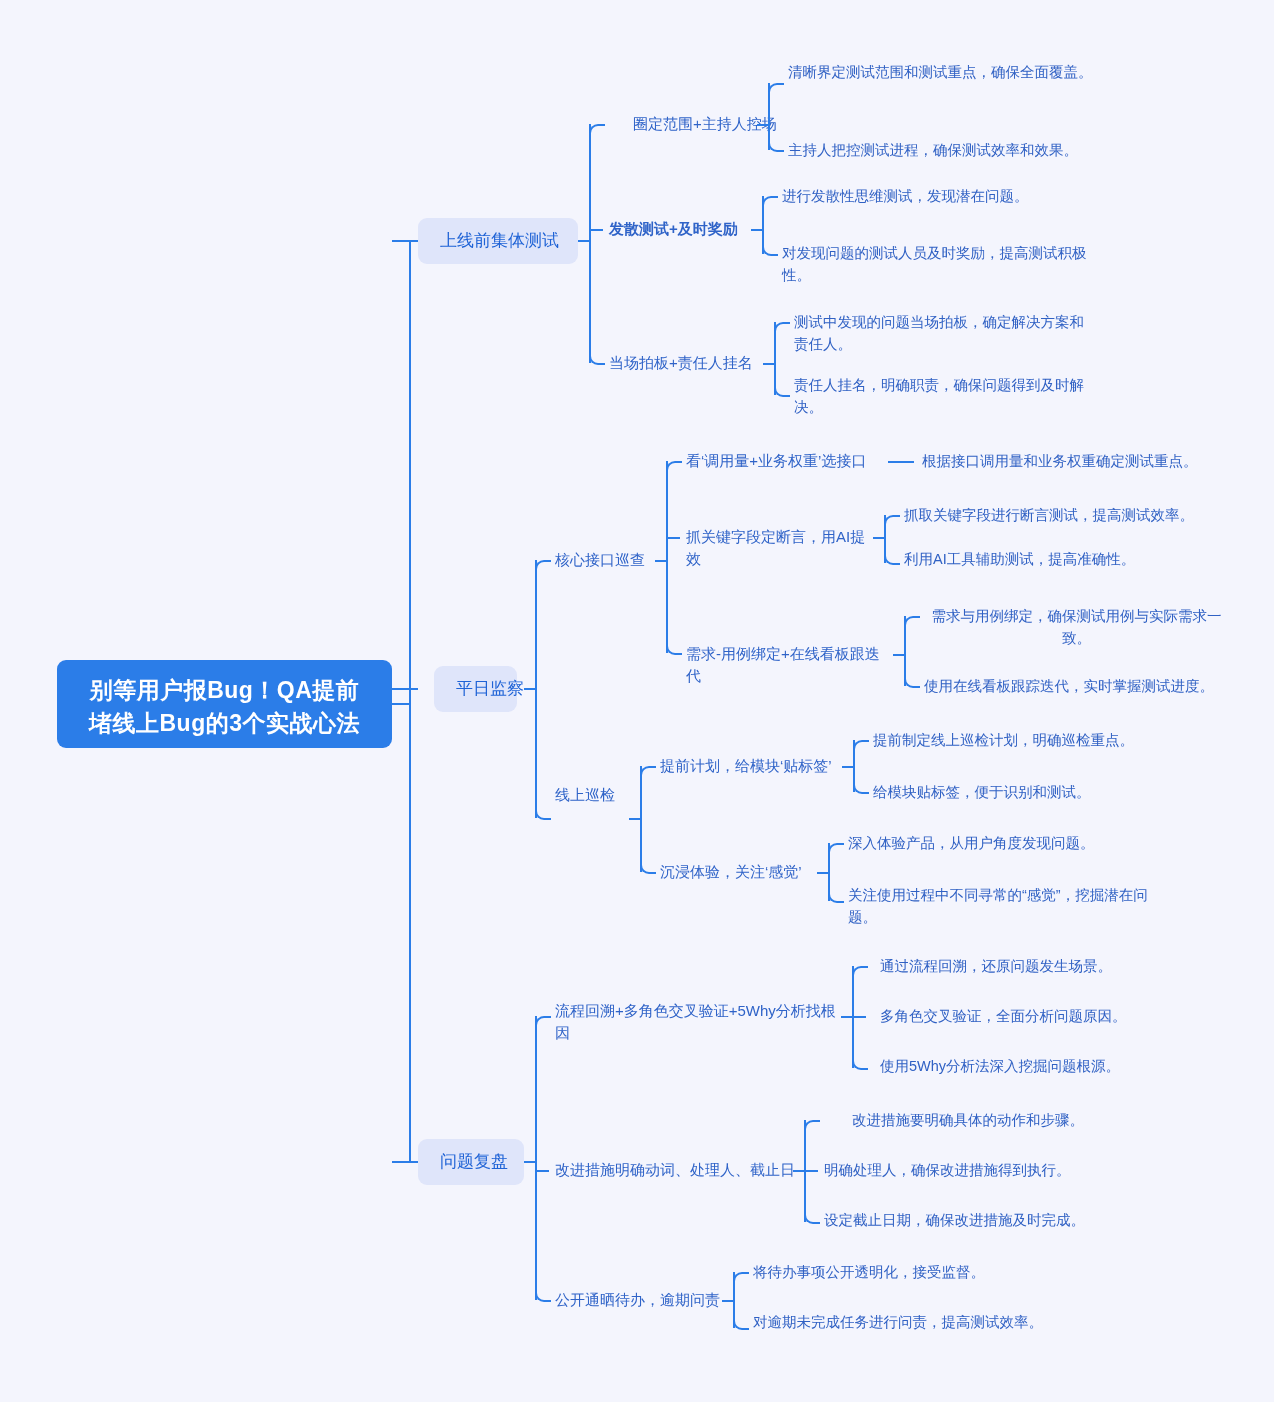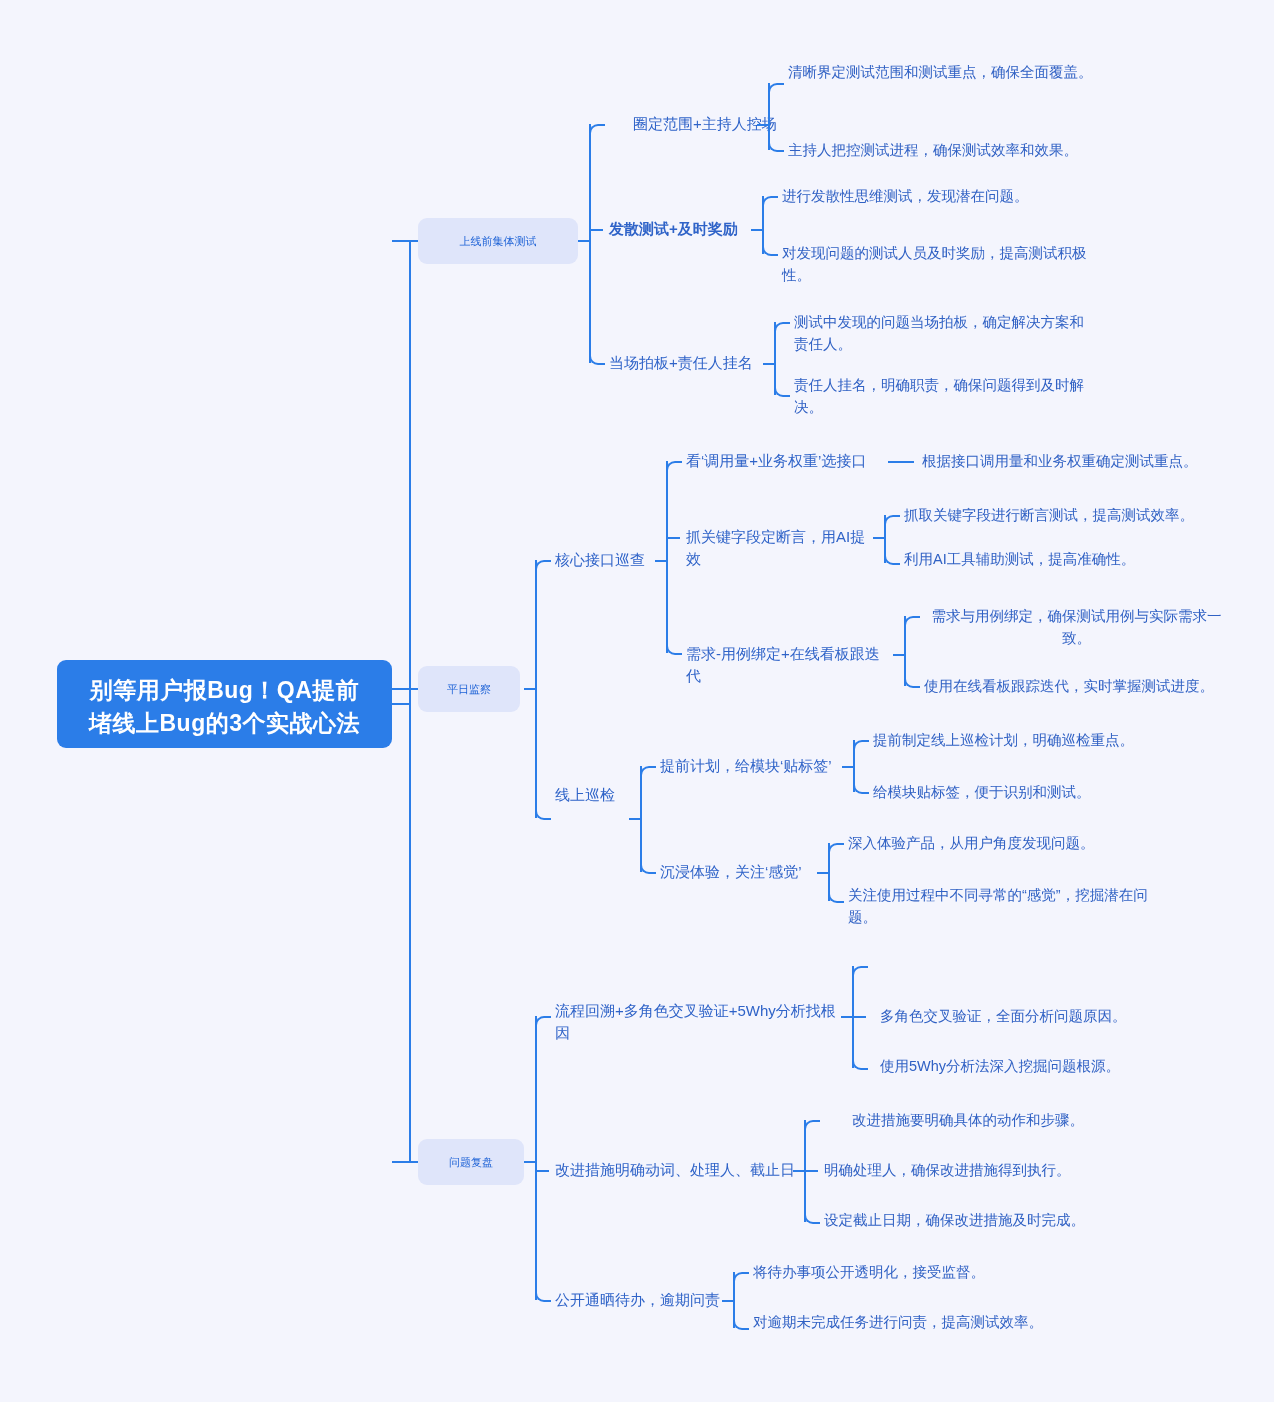--- a/index.html
+++ b/index.html
@@ -31,21 +31,21 @@
     font-weight:bold;
     padding:14px 18px;
     box-sizing:border-box;
     letter-spacing:.5px;
   }
   .lvl1{
     position:absolute;
     background:#dfe5fa;
     color:#1f63d6;
     border-radius:9px;
-    font-size:11px;
+    font-size:17px;
     line-height:24px;
     padding:11px 22px;
     box-sizing:border-box;
     white-space:nowrap;
     text-align:center;
   }
   .lvl2{
     position:absolute;
     color:#2f63c8;
     font-size:15px;
@@ -101,21 +101,21 @@
 
   <div class="lvl2" style="left:609px;top:352px;width:152px;">当场拍板+责任人挂名</div>
   <div class="ln h" style="left:763px;top:363px;width:12px;"></div>
   <div class="ln v" style="left:774px;top:322px;height:73px;"></div>
   <div class="elbow e-tl" style="left:774px;top:322px;width:14px;height:10px;"></div>
   <div class="elbow e-bl" style="left:774px;top:385px;width:14px;height:10px;"></div>
   <div class="leaf" style="left:794px;top:311px;width:300px;">测试中发现的问题当场拍板，确定解决方案和责任人。</div>
   <div class="leaf" style="left:794px;top:374px;width:300px;">责任人挂名，明确职责，确保问题得到及时解决。</div>
 
   <div class="ln h" style="left:392px;top:688px;width:26px;"></div>
-  <div class="lvl1" style="left:418px;top:666px;width:102px;">平日监察</div>
+  <div class="lvl1" style="left:434px;top:666px;width:83px;">平日监察</div>
   <div class="ln h" style="left:524px;top:688px;width:12px;"></div>
 
   <div class="ln v" style="left:535px;top:560px;height:258px;"></div>
   <div class="elbow e-tl" style="left:535px;top:560px;width:14px;height:10px;"></div>
   <div class="elbow e-bl" style="left:535px;top:808px;width:14px;height:10px;"></div>
 
   <div class="lvl2" style="left:555px;top:549px;width:100px;">核心接口巡查</div>
   <div class="ln h" style="left:655px;top:560px;width:12px;"></div>
   <div class="ln v" style="left:666px;top:461px;height:192px;"></div>
   <div class="elbow e-tl" style="left:666px;top:461px;width:14px;height:10px;"></div>
@@ -172,20 +172,21 @@
   <div class="elbow e-tl" style="left:535px;top:1016px;width:14px;height:10px;"></div>
   <div class="ln h" style="left:535px;top:1170px;width:14px;"></div>
   <div class="elbow e-bl" style="left:535px;top:1290px;width:14px;height:10px;"></div>
 
   <div class="lvl2" style="left:555px;top:1000px;width:290px;">流程回溯+多角色交叉验证+5Why分析找根因</div>
   <div class="ln h" style="left:841px;top:1016px;width:12px;"></div>
   <div class="ln v" style="left:852px;top:966px;height:102px;"></div>
   <div class="elbow e-tl" style="left:852px;top:966px;width:14px;height:10px;"></div>
   <div class="ln h" style="left:852px;top:1016px;width:14px;"></div>
   <div class="elbow e-bl" style="left:852px;top:1058px;width:14px;height:10px;"></div>
+  <div class="leaf" style="left:880px;top:955px;width:330px;">通过流程回溯，还原问题发生场景。</div>
   <div class="leaf" style="left:880px;top:1005px;width:330px;">多角色交叉验证，全面分析问题原因。</div>
   <div class="leaf" style="left:880px;top:1055px;width:330px;">使用5Why分析法深入挖掘问题根源。</div>
 
   <div class="lvl2" style="left:555px;top:1159px;width:240px;">改进措施明确动词、处理人、截止日</div>
   <div class="ln h" style="left:793px;top:1170px;width:12px;"></div>
   <div class="ln v" style="left:804px;top:1120px;height:102px;"></div>
   <div class="elbow e-tl" style="left:804px;top:1120px;width:14px;height:10px;"></div>
   <div class="ln h" style="left:804px;top:1170px;width:14px;"></div>
   <div class="elbow e-bl" style="left:804px;top:1212px;width:14px;height:10px;"></div>
   <div class="leaf" style="left:852px;top:1109px;width:330px;">改进措施要明确具体的动作和步骤。</div>

